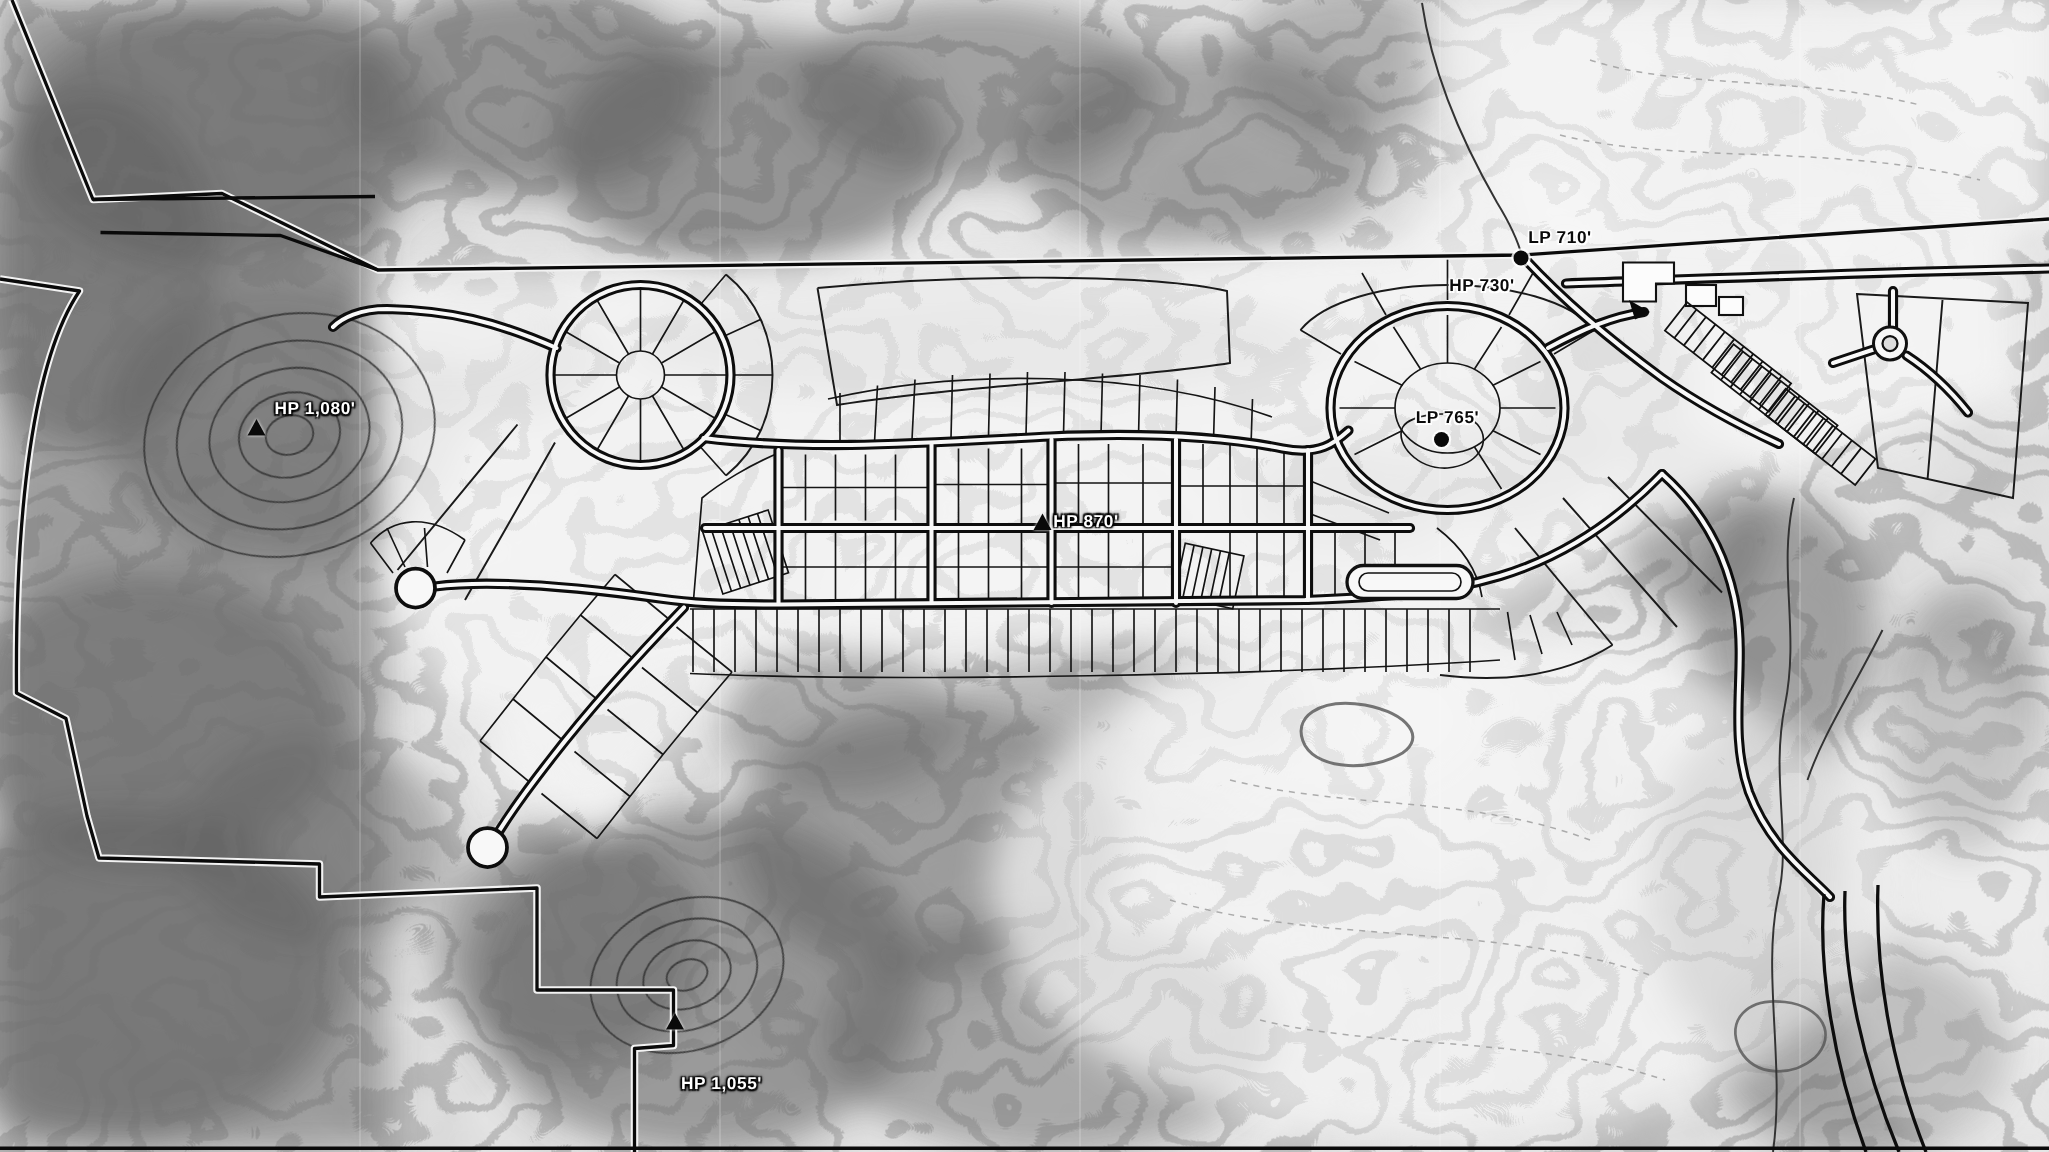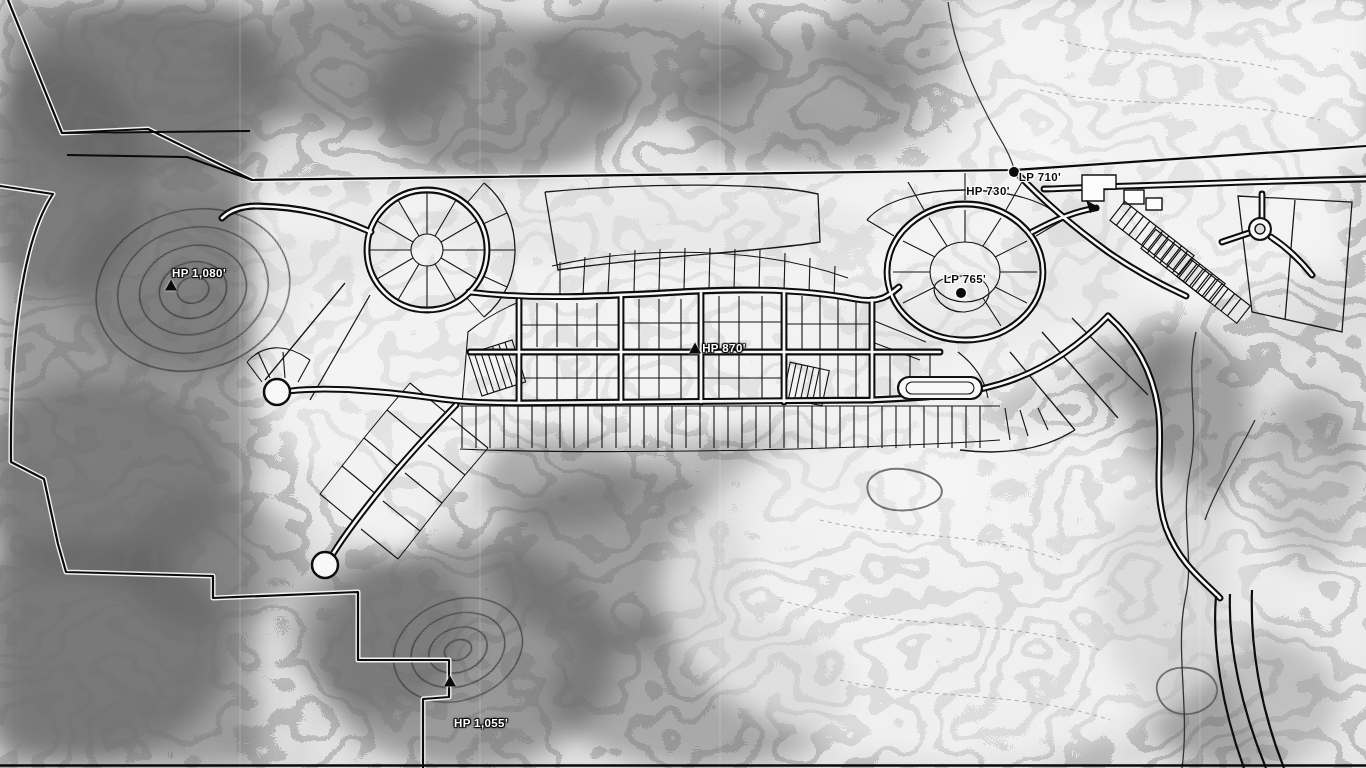--- a/index.html
+++ b/index.html
@@ -281,23 +281,23 @@
     <path d="M1216,596 C1212,645 1222,708 1244,768"></path>
     <path d="M1230,594 C1228,648 1242,710 1266,768"></path>
     <path d="M1252,590 C1250,645 1260,708 1284,768"></path>
   </g>
 
   <line x1="0" y1="765.5" x2="1366" y2="765.5" stroke="#0a0a0a" stroke-width="2.4"></line>
 </svg>
 
 <div id="marker-layer">
       <div class="mk-triangle" style="left: 171px; top: 286px;"></div>
-      <div class="marker-label tone-light" style="left: 199px; top: 273px;">HP 1,080'</div>
+      <div class="marker-label tone-light" style="left: 210px; top: 273px;">HP 1,080'</div>
       <div class="mk-dot" style="left: 1014px; top: 172px;"></div>
-      <div class="marker-label tone-dark" style="left: 1016px; top: 177px; padding-left: 48px;">LP 710'</div>
+      <div class="marker-label tone-dark" style="left: 1016px; top: 159px; padding-left: 48px;">LP 710'</div>
       <div class="marker-label tone-dark" style="left: 988px; top: 191px; text-align: center;">HP 730'</div>
       <div class="mk-dot" style="left: 961px; top: 293px;"></div>
       <div class="marker-label tone-dark" style="left: 965px; top: 279px; text-align: center;">LP 765'</div>
       <div class="mk-triangle" style="left: 695px; top: 349px;"></div>
       <div class="marker-label tone-light" style="left: 724px; top: 348px;">HP 870'</div>
       <div class="mk-triangle" style="left: 450px; top: 682px;"></div>
       <div class="marker-label tone-light" style="left: 481px; top: 675px; margin-top: 48px;">HP 1,055'</div>
     </div>
 </div>
 

